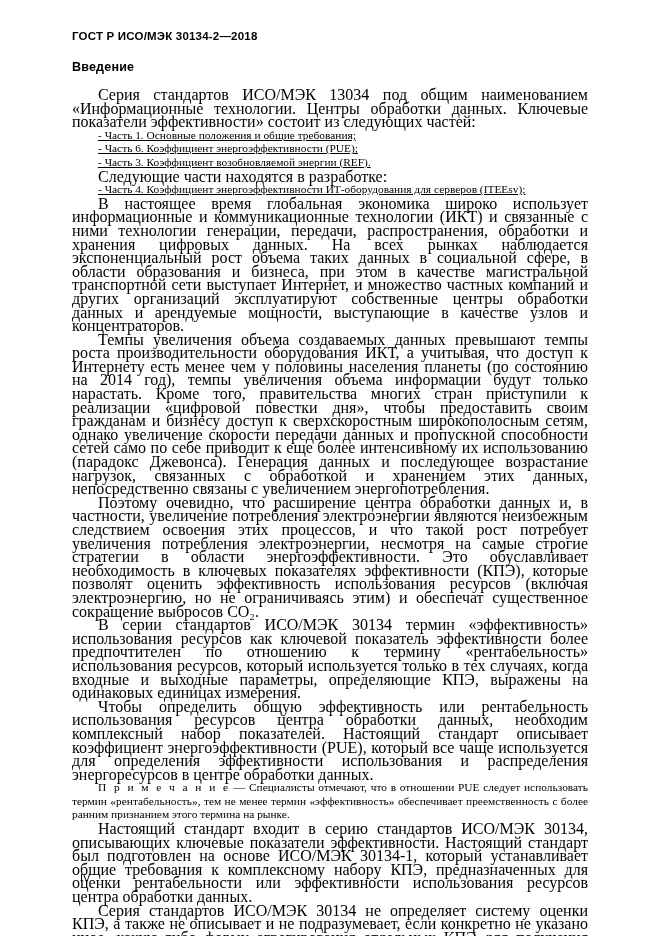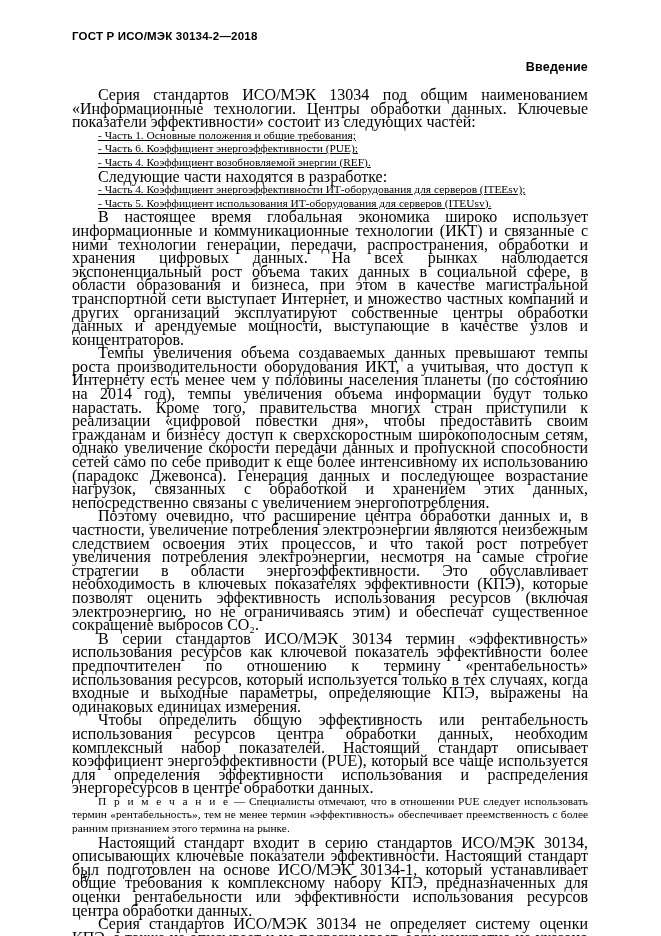--- a/index.html
+++ b/index.html
@@ -31,21 +31,21 @@
     font-size: 11.5px;
     letter-spacing: 0.2px;
   }
   .content {
     position: absolute;
     top: 60px;
     left: 72px;
     width: 516px;
   }
   .doc-title {
-    text-align: right;
+    text-align: left;
     font-family: "Liberation Sans", sans-serif;
     font-weight: bold;
     font-size: 12.5px;
     margin: 0 0 14px 0;
     letter-spacing: 0.2px;
   }
   p.para {
     margin: 0;
     font-size: 16px;
     line-height: 13.6px;
@@ -87,24 +87,23 @@
 
   <div class="header">ГОСТ Р ИСО/МЭК 30134-2—2018</div>
 
   <div class="content">
 
     <div class="doc-title">Введение</div>
 
     <p class="para">Серия стандартов ИСО/МЭК 13034 под общим наименованием «Информационные технологии. Центры обработки данных. Ключевые показатели эффективности» состоит из следующих частей:</p>
     <p class="listitem">- Часть 1. Основные положения и общие требования;</p>
     <p class="listitem">- Часть 6. Коэффициент энергоэффективности (PUE);</p>
-    <p class="listitem">- Часть 4. Коэффициент возобновляемой энергии (REF).</p>
+    <p class="listitem">- Часть 3. Коэффициент возобновляемой энергии (REF).</p>
     <p class="para">Следующие части находятся в разработке:</p>
     <p class="listitem">- Часть 4. Коэффициент энергоэффективности ИТ-оборудования для серверов (ITEEsv);</p>
-    <p class="listitem">- Часть 5. Коэффициент использования ИТ-оборудования для серверов (ITEUsv).</p>
     <p class="para">В настоящее время глобальная экономика широко использует информационные и коммуникационные технологии (ИКТ) и связанные с ними технологии генерации, передачи, распространения, обработки и хранения цифровых данных. На всех рынках наблюдается экспоненциальный рост объема таких данных в социальной сфере, в области образования и бизнеса, при этом в качестве магистральной транспортной сети выступает Интернет, и множество частных компаний и других организаций эксплуатируют собственные центры обработки данных и арендуемые мощности, выступающие в качестве узлов и концентраторов.</p>
     <p class="para">Темпы увеличения объема создаваемых данных превышают темпы роста производительности оборудования ИКТ, а учитывая, что доступ к Интернету есть менее чем у половины населения планеты (по состоянию на 2014 год), темпы увеличения объема информации будут только нарастать. Кроме того, правительства многих стран приступили к реализации «цифровой повестки дня», чтобы предоставить своим гражданам и бизнесу доступ к сверхскоростным широкополосным сетям, однако увеличение скорости передачи данных и пропускной способности сетей само по себе приводит к еще более интенсивному их использованию (парадокс Джевонса). Генерация данных и последующее возрастание нагрузок, связанных с обработкой и хранением этих данных, непосредственно связаны с увеличением энергопотребления.</p>
     <p class="para">Поэтому очевидно, что расширение центра обработки данных и, в частности, увеличение потребления электроэнергии являются неизбежным следствием освоения этих процессов, и что такой рост потребует увеличения потребления электроэнергии, несмотря на самые строгие стратегии в области энергоэффективности. Это обуславливает необходимость в ключевых показателях эффективности (КПЭ), которые позволят оценить эффективность использования ресурсов (включая электроэнергию, но не ограничиваясь этим) и обеспечат существенное сокращение выбросов CO₂.</p>
     <p class="para">В серии стандартов ИСО/МЭК 30134 термин «эффективность» использования ресурсов как ключевой показатель эффективности более предпочтителен по отношению к термину «рентабельность» использования ресурсов, который используется только в тех случаях, когда входные и выходные параметры, определяющие КПЭ, выражены на одинаковых единицах измерения.</p>
     <p class="para">Чтобы определить общую эффективность или рентабельность использования ресурсов центра обработки данных, необходим комплексный набор показателей. Настоящий стандарт описывает коэффициент энергоэффективности (PUE), который все чаще используется для определения эффективности использования и распределения энергоресурсов в центре обработки данных.</p>
     <p class="note"><span class="note-label">П р и м е ч а н и е</span><span> — Специалисты отмечают, что в отношении PUE следует использовать термин «рентабельность», тем не менее термин «эффективность» обеспечивает преемственность с более ранним признанием этого термина на рынке.</span></p>
     <p class="para">Настоящий стандарт входит в серию стандартов ИСО/МЭК 30134, описывающих ключевые показатели эффективности. Настоящий стандарт был подготовлен на основе ИСО/МЭК 30134-1, который устанавливает общие требования к комплексному набору КПЭ, предназначенных для оценки рентабельности или эффективности использования ресурсов центра обработки данных.</p>
     <p class="para">Серия стандартов ИСО/МЭК 30134 не определяет систему оценки КПЭ, а также не описывает и не подразумевает, если конкретно не указано иное, какую-либо форму агрегирования отдельных КПЭ для получения комбинированного или общего КПЭ для оценки рентабельности или эффективности использования ресурсов центра обработки данных.</p>
 
   </div>

